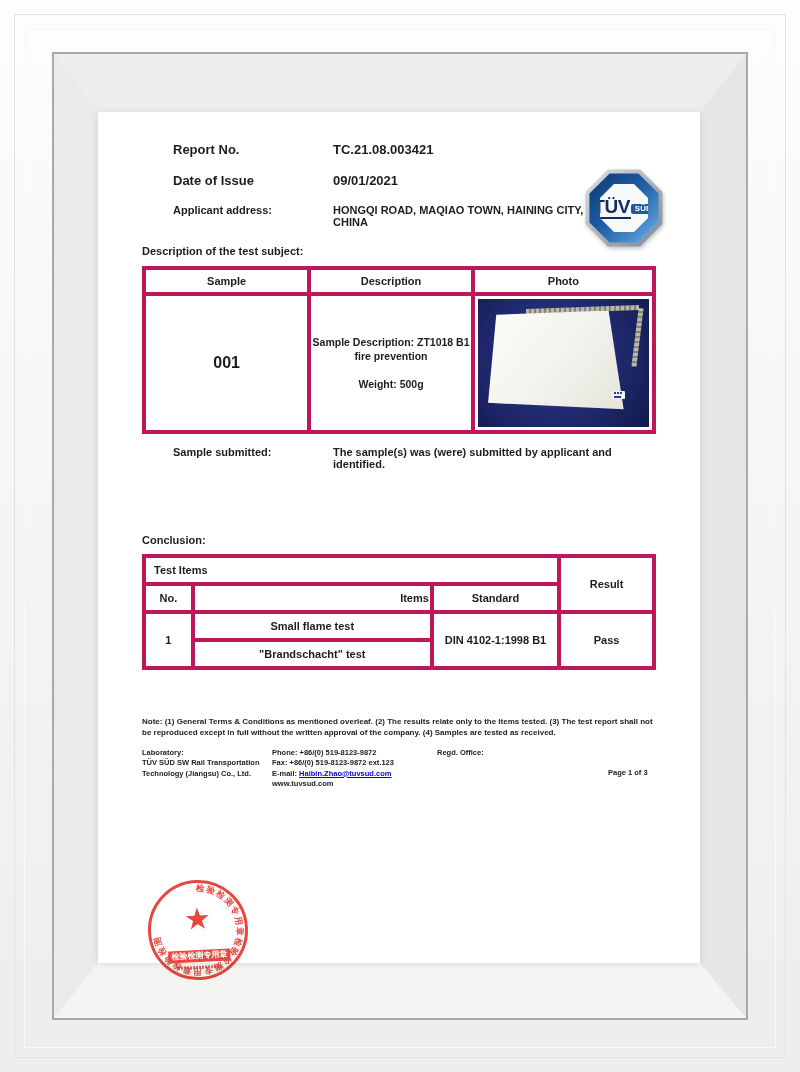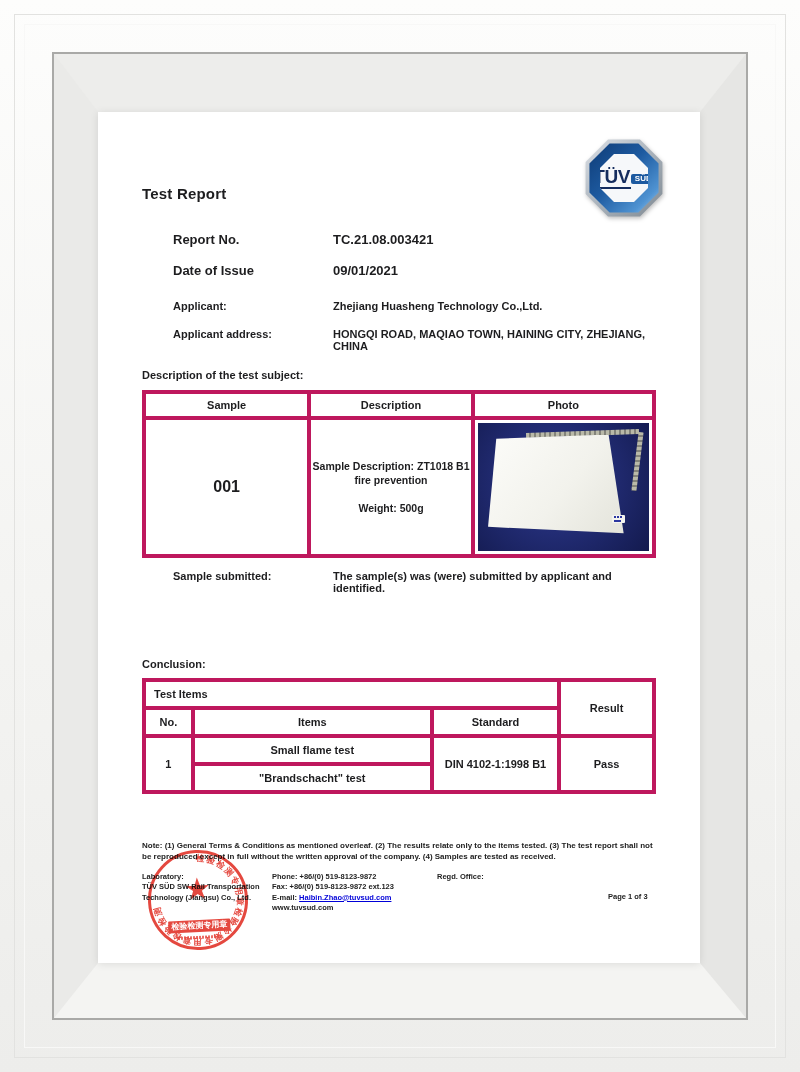--- a/index.html
+++ b/index.html
@@ -73,21 +73,21 @@
   .dates-block { margin-top:12px; }
   .dates-block .meta-row { margin-top:11px; }
 
   .conclusion-heading { margin-top:64px; font-size:11px; font-weight:bold; }
 
   .result-table { margin-top:8px; }
   .result-table td { height:22px; }
   .rt-testitems { text-align:left; font-weight:bold; padding-left:8px; width:420px; }
   .rt-result { text-align:center; font-weight:bold; width:94px; }
   .rt-no { width:45px; text-align:center; font-weight:bold; }
-  .rt-items { width:247px; text-align:center; font-weight:bold; }
+  .rt-items { width:247px; text-align:right; font-weight:bold; }
   .rt-standard { width:128px; text-align:center; font-weight:bold; }
   .rt-data { font-weight:600; text-align:center; height:25px; }
 
   .note { margin-top:47px; font-size:8px; font-weight:600; line-height:1.35;
     color:#222; letter-spacing:0; }
 
   .footer { position:relative; margin-top:9px; font-size:7.5px; font-weight:600;
     line-height:1.4; color:#222; }
   .f-col { position:absolute; top:0; }
   .f-col1 { left:0; width:126px; }
@@ -142,35 +142,30 @@
 
       <div class="logo">
         <div class="logo-outer oct"></div>
         <div class="logo-blue oct"></div>
         <div class="logo-white oct">
           <div class="logo-tuv">TÜV</div>
           <div class="logo-sud">SÜD</div>
         </div>
       </div>
 
-      <div class="title">Test Report</div>
 
       <div class="meta-row big mr1">
         <div class="meta-label">Report No.</div>
         <div>TC.21.08.003421</div>
       </div>
       <div class="meta-row big mr2">
         <div class="meta-label">Date of Issue</div>
         <div>09/01/2021</div>
       </div>
 
-      <div class="meta-row small mr3">
-        <div class="meta-label">Applicant:</div>
-        <div>Zhejiang Huasheng Technology Co.,Ltd.</div>
-      </div>
       <div class="meta-row small mr4">
         <div class="meta-label">Applicant address:</div>
         <div>HONGQI ROAD, MAQIAO TOWN, HAINING CITY, ZHEJIANG, CHINA</div>
       </div>
 
       <div class="desc-heading">Description of the test subject:</div>
 
       <table class="sample-table">
         <tbody>
             <tr>

